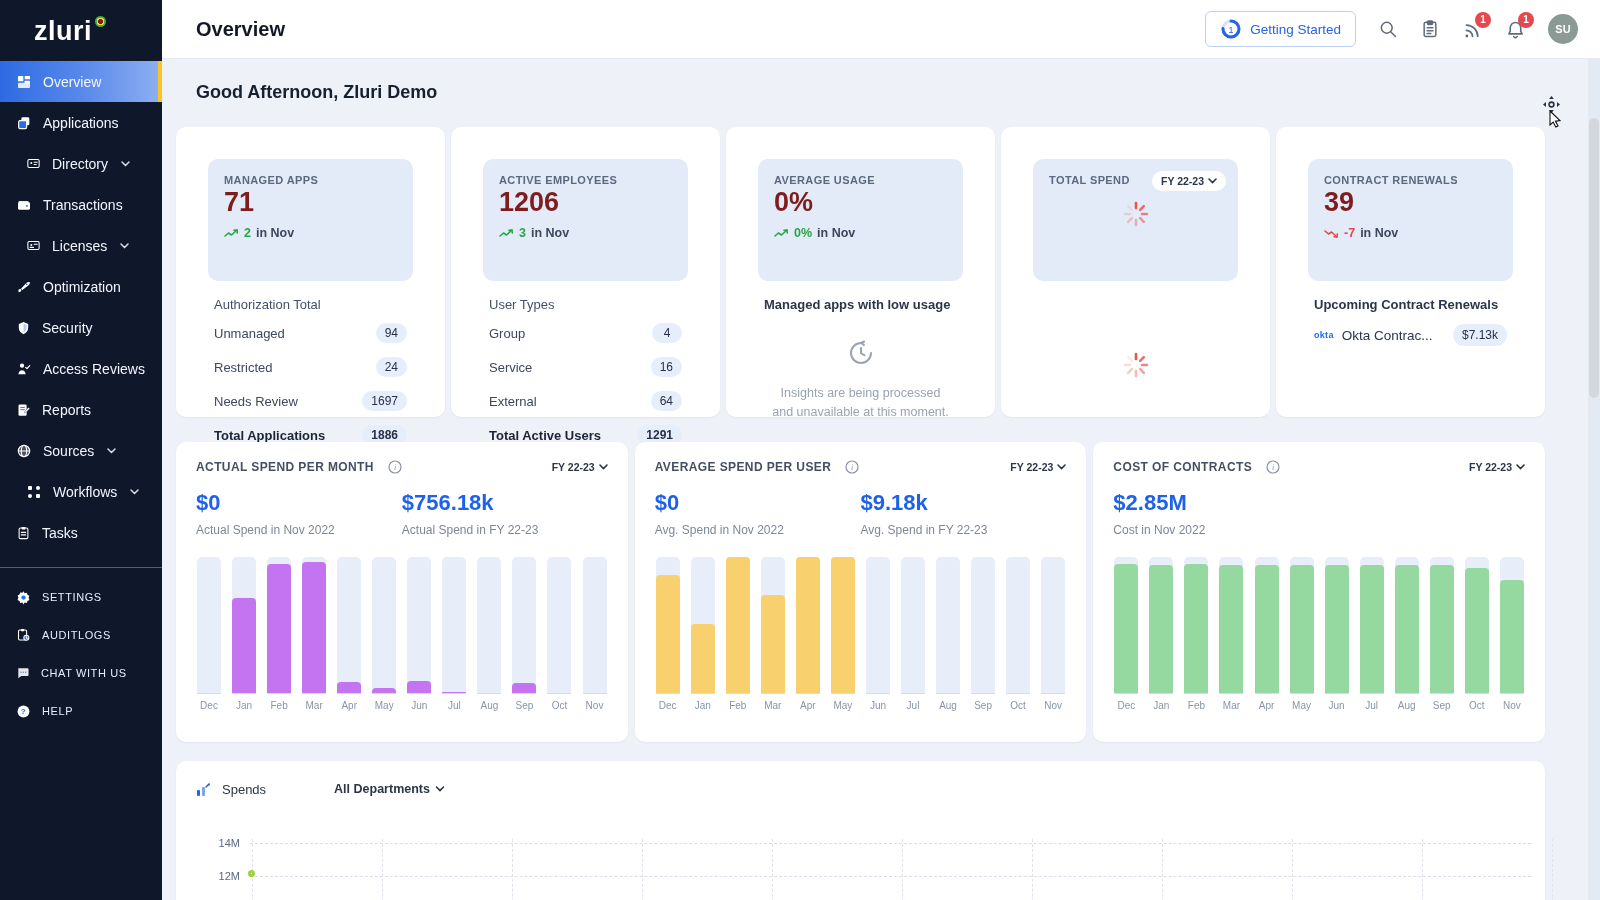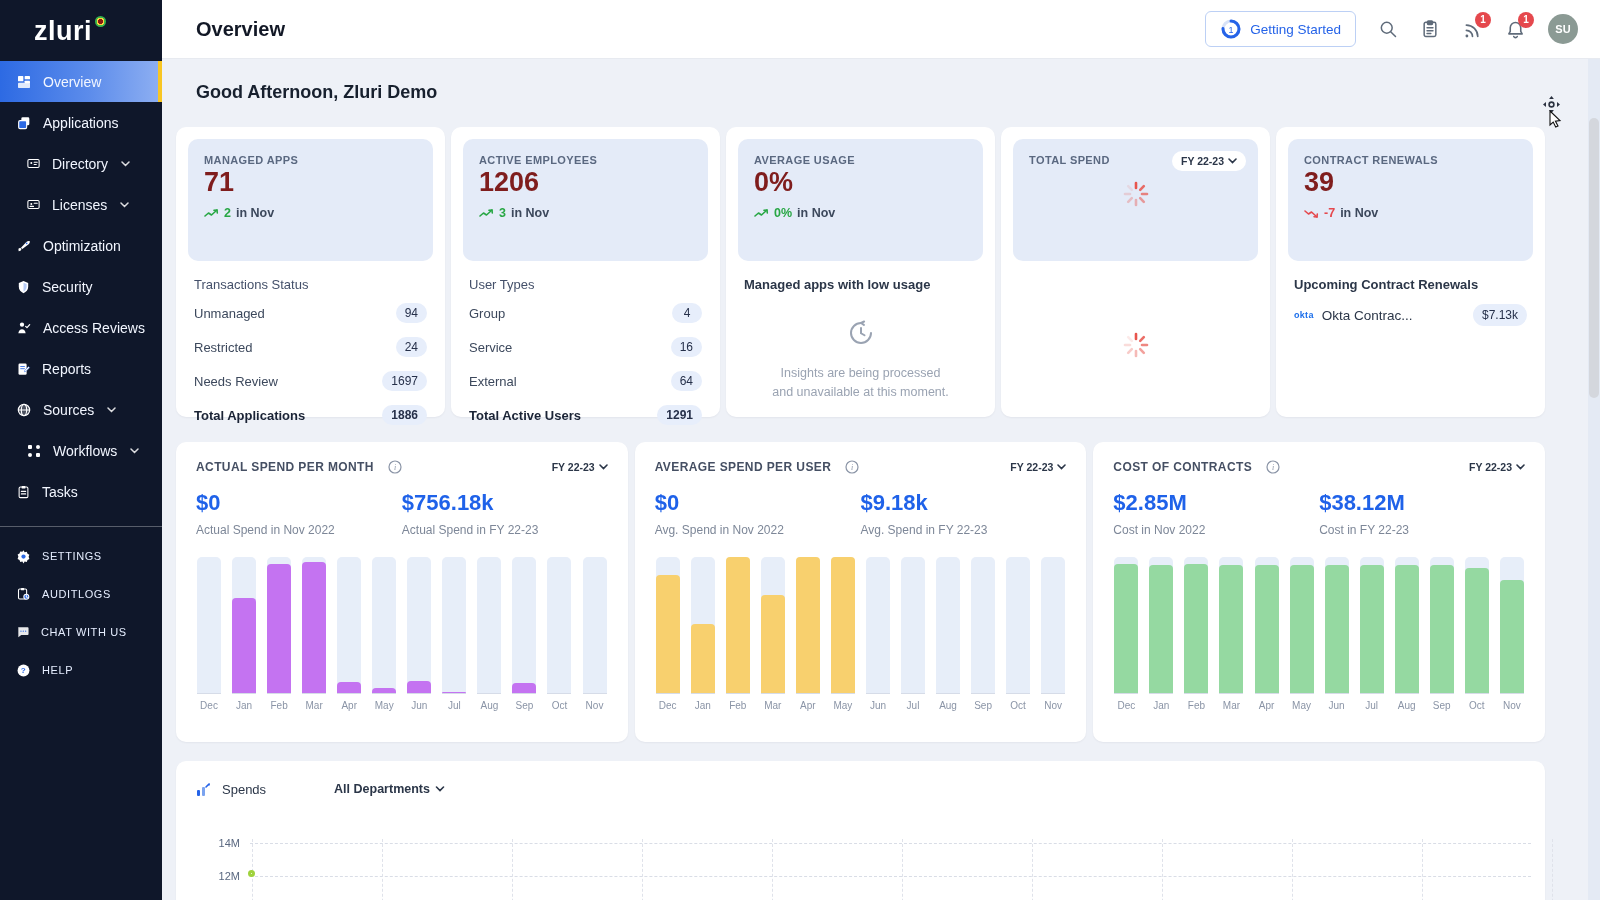--- a/index.html
+++ b/index.html
@@ -34,21 +34,21 @@
   .content { position:absolute; left:162px; right:0; top:58px; bottom:0; padding:24px 55px 0 14px; }
   .greeting { font-size:18px; font-weight:bold; color:#17202e; margin-left:20px; }
 
   
   .scrollbar-track { position:absolute; right:0; top:58px; bottom:0; width:12px; background:#e4eaf4; }
   .scrollbar-thumb { position:absolute; right:1px; top:60px; width:10px; height:280px; border-radius:5px; background:#d4d7dd; }
 
   
   .stat-row { display:grid; grid-template-columns:repeat(5,1fr); gap:6px; margin-top:24px; }
   .card { background:#fff; border-radius:10px; box-shadow:0 1px 2px rgba(16,24,40,.05); }
-  .stat-card { height:290px; padding:12px; }
+  .stat-card { height:290px; padding:32px; }
   .tile { background:#e4ebf8; border-radius:10px; height:122px; padding:15px 16px; position:relative; }
   .tile-title { font-size:11px; font-weight:bold; letter-spacing:.4px; color:#5a6880; }
   .tile-value { font-size:27px; font-weight:bold; color:#7f1d1d; margin-top:1px; }
   .trend { display:flex; align-items:center; gap:5px; margin-top:8px; font-size:12.5px; }
   .trend .tval { font-weight:bold; }
   .trend.up .tval { color:#28a745; }
   .trend.down .tval { color:#e5484d; }
   .trend .tsuffix { color:#3c485c; font-weight:bold; }
   .fy-pill { position:absolute; right:12px; top:12px; background:#fff; border-radius:12px; padding:4px 9px; font-size:10.5px; font-weight:bold; color:#2b3648; display:flex; align-items:center; gap:4px; cursor:pointer; }
   .section-title { font-size:13px; color:#44506a; margin:16px 6px 4px 6px; }
@@ -128,20 +128,28 @@
           <span style="line-height:0"><svg width="15" height="15" viewBox="0 0 24 24" fill="none" stroke="#fff" stroke-width="1.7" stroke-linecap="round" stroke-linejoin="round">
               <rect x="3" y="5.5" width="18" height="13" rx="2"></rect>
               <circle cx="8.5" cy="11" r="1.6" fill="#fff" stroke="none"></circle>
               <line x1="13" y1="10" x2="18" y2="10"></line>
               <line x1="13" y1="13.5" x2="16.5" y2="13.5"></line>
             </svg></span>
     <span>Directory</span>
           <svg class="nav-chevron" width="9" height="6" viewBox="0 0 9 6" fill="none" stroke="#fff" stroke-width="1.5" stroke-linecap="round">
             <path d="M1 1l3.5 3.5L8 1"></path>
           </svg>
+        </div>
+        <div class="nav-item">
+          <span style="line-height:0"><svg width="16" height="16" viewBox="0 0 24 24" fill="#fff">
+              <path d="M4 6h13a2 2 0 0 1 2 2v1H4z" opacity=".9"></path>
+              <rect x="3" y="8" width="18" height="11" rx="2"></rect>
+              <circle cx="16.5" cy="13.5" r="1.4" fill="#2d6ae3"></circle>
+            </svg></span>
+    <span>Transactions</span>
         </div>
         <div class="nav-item indent">
           <span style="line-height:0"><svg width="15" height="15" viewBox="0 0 24 24" fill="none" stroke="#fff" stroke-width="1.7" stroke-linecap="round" stroke-linejoin="round">
               <rect x="3" y="5.5" width="18" height="13" rx="2"></rect>
               <circle cx="8.5" cy="11" r="1.6" fill="#fff" stroke="none"></circle>
               <line x1="13" y1="10" x2="18" y2="10"></line>
               <line x1="6.5" y1="15" x2="12" y2="15"></line>
             </svg></span>
     <span>Licenses</span>
           <svg class="nav-chevron" width="9" height="6" viewBox="0 0 9 6" fill="none" stroke="#fff" stroke-width="1.5" stroke-linecap="round">
@@ -311,21 +319,21 @@
           <div class="tile-value">71</div>
           <div class="trend up">
             <svg width="15" height="11" viewBox="0 0 15 11" fill="none" stroke="#28a745" stroke-width="1.6" stroke-linecap="round" stroke-linejoin="round">
                 <path d="M1 8l3.5-3 3 2L13 2"></path>
                 <path d="M13 2l.3 3M13 2l-3 .3"></path>
               </svg>
             <span class="tval">2</span>
             <span class="tsuffix">in Nov</span>
           </div>
         </div>
-        <div class="section-title">Transactions Status</div>
+        <div class="section-title">Authorization Total</div>
         <div class="stat-list">
           <div class="stat-li">
               <span>Unmanaged</span>
               <span class="pill">94</span>
             </div>
           <div class="stat-li">
               <span>Restricted</span>
               <span class="pill">24</span>
             </div>
           <div class="stat-li">
@@ -679,24 +687,20 @@
             <span>FY 22-23</span>
             <svg width="9" height="6" viewBox="0 0 9 6" fill="none" stroke="#2b3648" stroke-width="1.6" stroke-linecap="round">
                 <path d="M1 1l3.5 3.5L8 1"></path>
               </svg>
           </span>
         </div>
         <div class="chart-stats">
           <div>
             <div class="cs-value">$2.85M</div>
             <div class="cs-caption">Cost in Nov 2022</div>
-          </div>
-          <div>
-            <div class="cs-value">$38.12M</div>
-            <div class="cs-caption">Cost in FY 22-23</div>
           </div>
         </div>
         <div class="bars">
             <div class="bar-col">
               <div class="bar-track" style="background:#e7eef9">
         <div class="bar-fill" style="height:95%;background:#95d9a1"></div>
       </div>
       <div class="bar-month">Dec</div>
             </div>
             <div class="bar-col">

